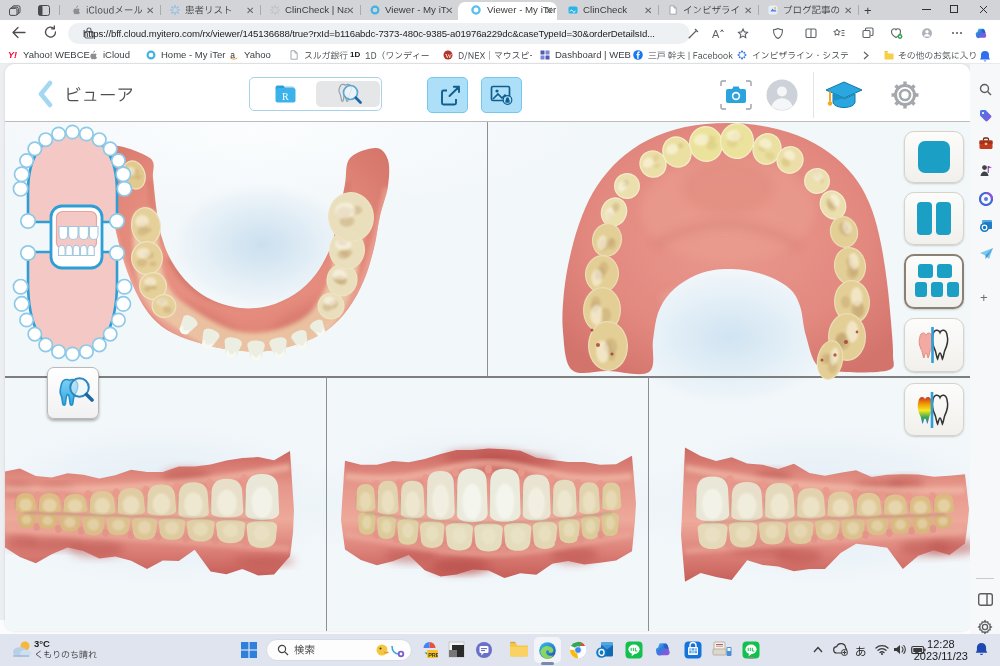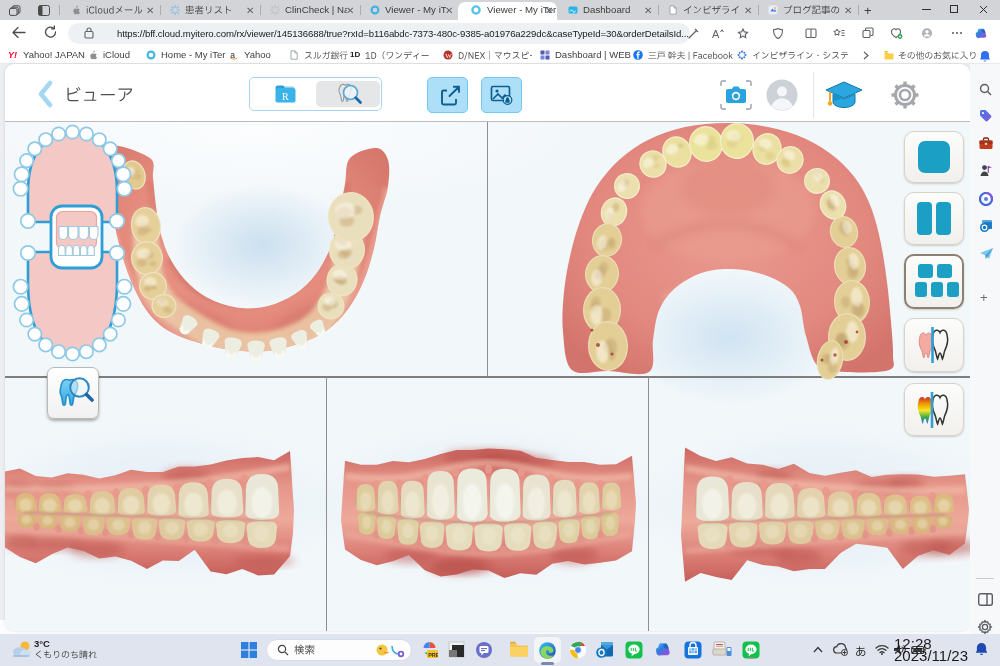--- a/index.html
+++ b/index.html
@@ -81,21 +81,21 @@
     <div class="abs" style="left:458px;top:2px;width:99px;height:18px;background:#fff;border-radius:7px 7px 0 0"></div>
     <svg style="position:absolute;left:471px;top:5px;width:10px;height:10px" viewBox="0 0 10 10">
       <circle cx="5" cy="5" r="3.6" fill="none" stroke="#56c2ea" stroke-width="2.3"></circle>
     </svg>
     <div class="tab" style="left:487px;top:4px">Viewer - My iTer</div>
     <div class="tabx" style="left:545px">✕</div>
     <svg style="position:absolute;left:568px;top:5px;width:10px;height:10px" viewBox="0 0 10 10">
       <rect x="0.5" y="1.5" width="9" height="7" rx="1.5" fill="#29b3e8"></rect>
       <path d="M2 6.5c1-1.8 2.2-1.8 3 0 .8 1.2 2 .5 2.5-.8" stroke="#fff" stroke-width="1" fill="none"></path>
     </svg>
-    <div class="tab" style="left:583px;top:4px;width:62px;overflow:hidden">Dashboard</div>
+    <div class="tab" style="left:583px;top:4px;width:62px;overflow:hidden">ClinCheck</div>
     <div class="tabx" style="left:644px">✕</div>
     <div class="tabsep" style="left:658px"></div>
     <svg style="position:absolute;left:668px;top:5px;width:10px;height:10px" viewBox="0 0 10 10">
       <path d="M2 .8h4l2.2 2.2v6.2H2z" fill="#fff" stroke="#9aa0a6" stroke-width=".9"></path>
       <path d="M6 .8v2.2h2.2" fill="none" stroke="#9aa0a6" stroke-width=".9"></path>
     </svg>
     <div class="abs" style="left:683px;top:3.0px;width:57px;height:14px;overflow:hidden">
       <svg style="position:absolute;left:0px;top:0.0px;overflow:visible" width="88" height="13">
         <path transform="translate(0,10.5)" d="M8.227 -6.8875Q7.087 -5.6905 5.5575 -4.712V0.285H4.8545V-4.2749999999999995Q3.1825 -3.2775 1.2255 -2.584L0.95 -3.2205Q2.8594999999999997 -3.8665 4.66925 -4.95425Q6.479 -6.042 7.771 -7.3815Z M13.8415 -4.845Q12.483 -5.7665 10.906 -6.498L11.248 -7.0965Q12.8345 -6.346 14.221499999999999 -5.415ZM11.02 -0.836Q12.692 -1.1495 13.870000000000001 -1.7574999999999998Q15.048 -2.3655 15.888750000000002 -3.363Q16.7295 -4.3605 17.3565 -5.8709999999999996L17.936 -5.4815Q16.9955 -3.173 15.39 -1.9Q13.7845 -0.627 11.21 -0.1425Z M27.0845 -7.752Q27.5975 -6.973 27.9585 -6.194L27.455 -5.947Q27.037 -6.84 26.5715 -7.5145ZM26.049 -7.3245Q26.6285 -6.365 26.904 -5.7379999999999995L26.3815 -5.5005Q26.03 -6.3175 25.517 -7.0775ZM21.5555 -1.672Q21.5555 -1.14 21.802500000000002 -0.9025Q22.049500000000002 -0.665 22.61 -0.665H26.771V-0.028499999999999998H22.629Q21.6885 -0.028499999999999998 21.28 -0.418Q20.8715 -0.8075 20.8715 -1.6815V-7.277H21.5555V-4.2465Q22.6385 -4.4079999999999995 23.84025 -4.740499999999999Q25.042 -5.0729999999999995 26.106 -5.5005L26.334 -4.864Q25.250999999999998 -4.4365 24.00175 -4.09925Q22.7525 -3.762 21.5555 -3.5625Z M37.335 -8.1225Q37.7245 -7.3245 38.0 -6.4885L37.4775 -6.2985Q37.1545 -7.258 36.803 -7.942ZM36.366 -5.9944999999999995Q36.119 -6.7829999999999995 35.710499999999996 -7.638L36.2615 -7.8185Q36.708 -6.859 36.9075 -6.1655ZM35.3875 -7.3815V-5.4815H37.192499999999995V-4.845H35.3875V-4.009Q35.3875 -2.2039999999999997 34.5325 -1.1922499999999998Q33.6775 -0.1805 31.9105 0.3325L31.616 -0.2945Q32.7275 -0.608 33.402 -1.0687499999999999Q34.0765 -1.5294999999999999 34.39475 -2.23725Q34.713 -2.945 34.713 -4.009V-4.845H31.578V-2.5555H30.9035V-4.845H29.1175V-5.4815H30.9035V-7.3149999999999995H31.578V-5.4815H34.713V-7.3815Z M40.033 -7.1155H45.4955V-6.4505H40.033ZM39.1495 -4.8355H46.1415Q46.0655 -2.8215 44.83525 -1.5579999999999998Q43.605 -0.2945 41.4295 0.1615L41.1445 -0.5035Q43.0445 -0.9025 44.07525 -1.80025Q45.106 -2.698 45.3815 -4.1705H39.1495Z M55.727000000000004 -6.8875Q54.587 -5.6905 53.0575 -4.712V0.285H52.3545V-4.2749999999999995Q50.6825 -3.2775 48.7255 -2.584L48.45 -3.2205Q50.3595 -3.8665 52.16925 -4.95425Q53.979 -6.042 55.271 -7.3815Z M61.341499999999996 -4.845Q59.983 -5.7665 58.406 -6.498L58.748 -7.0965Q60.3345 -6.346 61.7215 -5.415ZM58.52 -0.836Q60.192 -1.1495 61.370000000000005 -1.7574999999999998Q62.548 -2.3655 63.38875 -3.363Q64.2295 -4.3605 64.8565 -5.8709999999999996L65.436 -5.4815Q64.49549999999999 -3.173 62.89 -1.9Q61.2845 -0.627 58.71 -0.1425Z M73.625 -6.906499999999999Q74.7365 -5.5765 75.658 -4.0755L75.1735 -3.7239999999999998L75.031 -3.952Q74.6985 -4.484 74.651 -4.56Q73.53 -4.389 72.0575 -4.251250000000001Q70.585 -4.1135 69.2645 -4.0565L69.2075 -4.6265L69.9295 -4.655Q70.3855 -5.3865 70.81774999999999 -6.289Q71.25 -7.1915 71.5255 -7.9799999999999995L72.105 -7.7805Q71.459 -6.0515 70.6705 -4.693Q72.599 -4.8069999999999995 74.309 -5.054Q73.6915 -5.9375 73.169 -6.5645ZM69.2835 -6.2415Q68.4 -6.9254999999999995 67.4025 -7.428999999999999L67.7065 -7.9135Q68.7135 -7.4195 69.6065 -6.7165ZM68.6565 -3.9995Q67.7445 -4.693 66.8705 -5.168L67.1745 -5.643Q68.153 -5.149 68.9795 -4.4745ZM70.471 0.76H69.882V-3.1635H74.917V0.76H74.2995V0.1805H70.471ZM66.9655 0.2185Q67.925 -0.9974999999999999 68.5995 -2.8594999999999997L69.1315 -2.6315Q68.8465 -1.8145 68.40950000000001 -0.95Q67.9725 -0.08549999999999999 67.45 0.6174999999999999ZM74.2995 -2.6315H70.471V-0.3515H74.2995Z M78.223 -6.8115V-5.149Q78.223 -2.9735 77.9665 -1.6435Q77.71 -0.3135 76.988 0.6745L76.532 0.247Q77.026 -0.46549999999999997 77.26825 -1.2017499999999999Q77.5105 -1.938 77.596 -3.002Q77.1115 -2.508 76.456 -2.109L76.2755 -2.6505Q77.083 -3.0875 77.634 -3.6574999999999998Q77.653 -4.5125 77.653 -5.0729999999999995V-7.3245H80.8925V-8.018H81.5385V-7.3245H85.063V-6.8115ZM83.9515 -1.3965H81.9375V0.133Q81.9375 0.418 81.80924999999999 0.532Q81.681 0.646 81.3675 0.646H80.37950000000001L80.2465 0.152H81.3675V-1.3965H79.42V-3.4105Q79.1445 -3.23 78.546 -2.8975L78.299 -3.363Q79.0305 -3.7335 79.553 -4.1135Q79.1255 -4.4935 78.6695 -4.769L79.0305 -5.1395Q79.5625 -4.769 79.952 -4.4365Q80.446 -4.883 80.7595 -5.4055H78.565V-5.8805H80.997Q81.1585 -6.289 81.2345 -6.631L81.7665 -6.507499999999999Q81.681 -6.175 81.56700000000001 -5.8805H84.93V-5.4055H82.631Q83.0015 -4.8545 83.524 -4.3985Q83.98949999999999 -4.7025 84.4075 -5.168L84.8255 -4.8735Q84.493 -4.503 83.94200000000001 -4.0755Q84.4455 -3.7239999999999998 85.1865 -3.363L84.93 -2.8785Q84.398 -3.154 83.9515 -3.4579999999999997ZM77.064 -4.4745Q76.8075 -5.396 76.3895 -6.2604999999999995L76.817 -6.5264999999999995Q77.216 -5.7475 77.501 -4.75ZM81.3485 -5.4055Q81.0065 -4.7785 80.446 -4.218H83.0015Q82.403 -4.7975 82.042 -5.4055ZM79.971 -3.0589999999999997H83.4005V-3.762H79.971ZM83.4005 -2.622H79.971V-1.8525H83.4005ZM83.2865 -1.14Q84.189 -0.57 85.006 0.209L84.645 0.5985Q83.8185 -0.209 82.897 -0.7695ZM80.256 -0.7695Q79.458 0.08549999999999999 78.3465 0.5795L78.0615 0.1425Q79.1065 -0.304 79.8665 -1.1305Z" fill="#3b3b3b"></path>
       </svg>
@@ -127,21 +127,21 @@
     </svg>
     <svg class="abs" style="left:44px;top:5px" width="13" height="14" viewBox="0 0 13 14">
       <path d="M11.5 7a5 5 0 11-1.5-3.5" stroke="#4b4b4b" stroke-width="1.3" fill="none" stroke-linecap="round"></path>
       <path d="M10.3 1v2.8H7.5" stroke="#4b4b4b" stroke-width="1.3" fill="none" stroke-linecap="round" stroke-linejoin="round"></path>
     </svg>
     <div class="abs" style="left:68px;top:2.5px;width:622px;height:21px;background:#eef1f4;border-radius:11px"></div>
     <svg class="abs" style="left:84px;top:7px" width="10" height="12" viewBox="0 0 10 12">
       <rect x="1" y="4.5" width="8" height="6.5" rx="1" fill="none" stroke="#5f6368" stroke-width="1.1"></rect>
       <path d="M3 4.5V3a2 2 0 014 0v1.5" fill="none" stroke="#5f6368" stroke-width="1.1"></path>
     </svg>
-    <div class="abs" style="left:117px;top:7.5px;font-size:9.6px;letter-spacing:-0.1px;color:#202124;white-space:nowrap;width:575px;overflow:hidden">https://bff.cloud.myitero.com/rx/viewer/145136688/true?rxId=b116abdc-7373-480c-9385-a01976a229dc&amp;caseTypeId=30&amp;orderDetailsId...</div>
+    <div class="abs" style="left:83px;top:7.5px;font-size:9.6px;letter-spacing:-0.1px;color:#202124;white-space:nowrap;width:575px;overflow:hidden">https://bff.cloud.myitero.com/rx/viewer/145136688/true?rxId=b116abdc-7373-480c-9385-a01976a229dc&amp;caseTypeId=30&amp;orderDetailsId...</div>
     <svg class="abs" style="left:0;top:7px;overflow:visible" width="1000" height="14">
       <g transform="translate(687,0)">
         <path d="M2 11L10 3m-2-1l3 3" stroke="#5f6368" stroke-width="1.2" fill="none"></path>
         <path d="M1.5 11.5l2 -.6 -1.5-1.5z" fill="#5f6368"></path>
       </g>
       <g transform="translate(712,0)">
         <text x="0" y="11" font-size="11" fill="#5f6368" font-family="Liberation Sans">A</text>
         <path d="M8.5 5l1.5-2.2L11.5 5" stroke="#5f6368" fill="none" stroke-width="1"></path>
       </g>
       <g transform="translate(737,0)">
@@ -185,21 +185,21 @@
           <stop offset=".4" stop-color="#2f7ce0"></stop>
           <stop offset=".8" stop-color="#8a57d9"></stop>
         </linearGradient>
       </defs>
       <path d="M8 3h6c2 0 3 .8 3.6 2.6l3 9.8c.6 2.2-.6 4-3 4.6H9c-2.8 1.4-5.6.4-6.6-2L1.5 14c-.8-2.6.4-4.6 3-5l1-3.5C6 3.8 6.8 3 8 3z" fill="url(#cop1)"></path>
       <path d="M12 5.5c.8 2.8 1.8 5.6 4.4 5.6h3.2l-1-3.5C18 5.8 17 5 15.6 5H12z" fill="#2053b8" opacity=".65"></path>
     </svg>
   </div>
 <div id="bkmrow">
     <div style="position:absolute;left:8px;top:4px;width:10px;height:10px;width:14px;font-size:9px;font-weight:bold;color:#ff0033;font-style:italic">Y!</div>
-    <div class="bk" style="left:23px;width:90px;overflow:hidden">Yahoo! JAPAN</div>
+    <div class="bk" style="left:23px;width:90px;overflow:hidden">Yahoo! WEBCE</div>
     <svg style="position:absolute;left:88px;top:4px;width:10px;height:10px" viewBox="0 0 10 10">
       <path d="M5.6 1.4c.4-.5 1-.8 1.5-.8 0 .6-.2 1.1-.6 1.5-.4.5-1 .8-1.5.7 0-.5.2-1 .6-1.4zM7.6 9c-.4.4-.9.4-1.3.2-.5-.2-.9-.2-1.4 0-.5.3-1 .2-1.4-.2C2.4 7.8 1.9 5.9 2.7 4.6c.4-.7 1-1.1 1.7-1.1.5 0 .9.3 1.3.3.4 0 .8-.3 1.4-.3.6 0 1.2.3 1.6.9-.9.6-1.1 1.9-.3 2.7.2.2.4.3.6.4-.3.7-.7 1.2-1.4 1.5z" fill="#8e8e93"></path>
     </svg>
     <div class="bk" style="left:103px;width:90px;overflow:hidden">iCloud</div>
     <svg style="position:absolute;left:146px;top:4px;width:10px;height:10px" viewBox="0 0 10 10">
       <circle cx="5" cy="5" r="3.4" fill="none" stroke="#41b2e4" stroke-width="2.1"></circle>
     </svg>
     <div class="bk" style="left:161px;width:90px;overflow:hidden">Home - My iTer</div>
     <svg style="position:absolute;left:229px;top:4px;width:10px;height:10px" viewBox="0 0 10 10">
       <text x="1.2" y="7.5" font-size="8.5" font-family="Liberation Sans" fill="#2b2b2b">a</text>
@@ -1217,17 +1217,17 @@
     </svg>
     <svg class="abs" style="left:893px;top:10px" width="13" height="11" viewBox="0 0 13 11">
       <path d="M1 4h2.5L7 1v9L3.5 7H1z" fill="#3a3a3a"></path>
       <path d="M9 3a4 4 0 010 5M10.8 1.5a6.5 6.5 0 010 8" stroke="#3a3a3a" stroke-width="1.1" fill="none" stroke-linecap="round"></path>
     </svg>
     <svg class="abs" style="left:911px;top:11px" width="15" height="10" viewBox="0 0 15 10">
       <rect x="0.7" y="1.5" width="12" height="7" rx="1.6" fill="none" stroke="#3a3a3a" stroke-width="1.2"></rect>
       <rect x="2.2" y="3" width="9" height="4" rx="0.8" fill="#3a3a3a"></rect>
       <rect x="13.2" y="3.5" width="1.4" height="3" rx="0.7" fill="#3a3a3a"></rect>
     </svg>
-    <div class="abs" style="right:32px;top:4px;font-size:15px;color:#1b1b1b;text-align:left;line-height:12px">12:28<br>2023/11/23</div>
+    <div class="abs" style="right:32px;top:4px;font-size:11px;color:#1b1b1b;text-align:center;line-height:12px">12:28<br>2023/11/23</div>
     <svg class="abs" style="left:975px;top:8px" width="13" height="15" viewBox="0 0 13 15">
       <path d="M6.5 1a4.6 4.6 0 014.6 4.6v3l1.2 2.2H.7l1.2-2.2v-3A4.6 4.6 0 016.5 1z" fill="#1f49b0"></path>
       <path d="M4.8 11.8a1.8 1.8 0 003.4 0z" fill="#1f49b0"></path>
     </svg>
   </div>
 </body></html>

